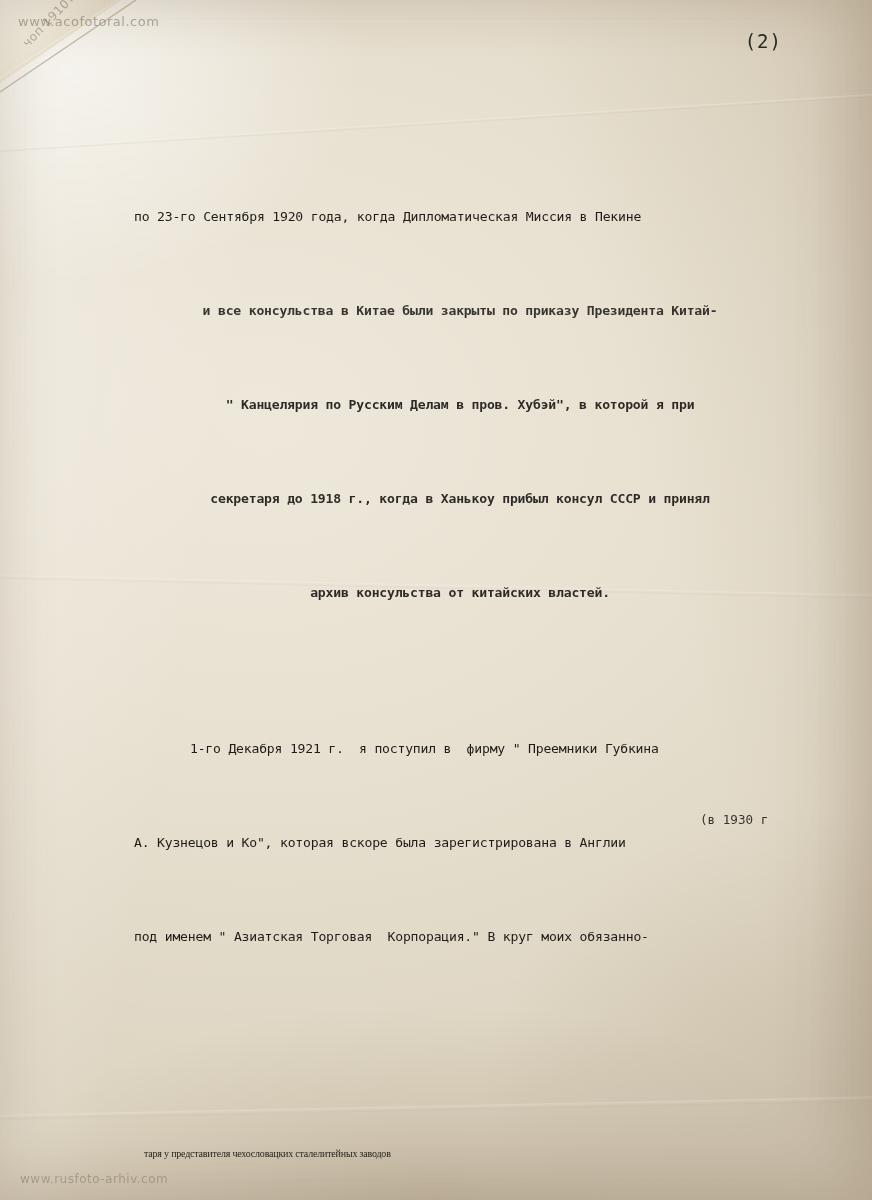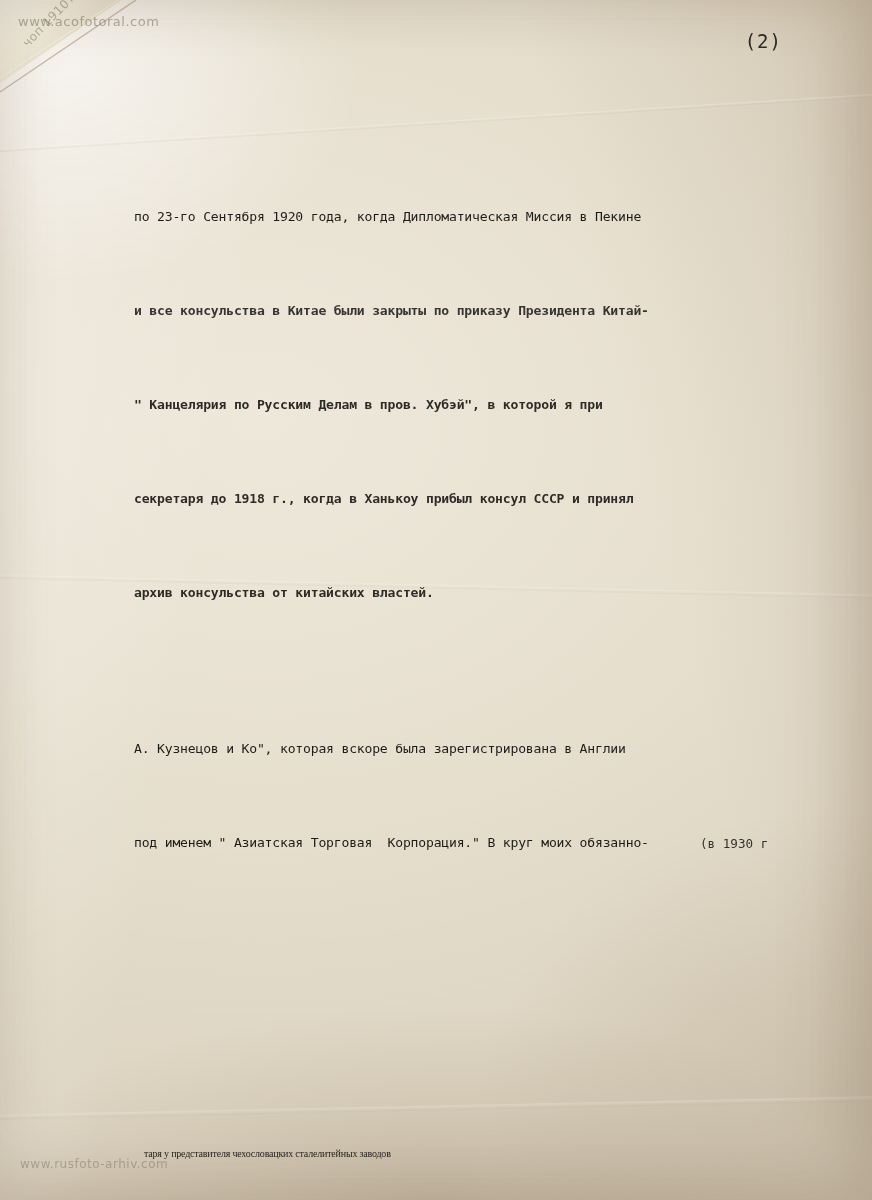--- a/index.html
+++ b/index.html
@@ -89,21 +89,21 @@
   .watermark.w2 {
     top: 40px;
     left: 20px;
     transform: rotate(-46deg);
     transform-origin: left top;
     font-size: 12px;
     color: rgba(120,110,95,0.50);
   }
   .watermark.w3 {
     top: auto;
-    bottom: 29px;
+    bottom: 14px;
     left: 20px;
     font-size: 12px;
     color: rgba(120,110,95,0.45);
   }
   
   .page-number {
     position: absolute;
     top: 30px;
     right: 90px;
     font-family: "DejaVu Sans Mono", monospace;
@@ -126,33 +126,32 @@
   }
   .line {
     display: block;
     white-space: pre;
     position: relative;
   }
   .line.indent { text-indent: 56px; }
   
   .f-02 { opacity: .93; }
   .f-05 { opacity: .88; }
-  .bold { font-weight: bold; }
+  .bold { font-weight: bold; text-align: center; }
   .right-note {
     position: absolute;
     font-family: "DejaVu Sans Mono", monospace;
     font-size: 12.6px;
     color: #23211e;
     white-space: pre;
   }
   .note-1930 {
     top: 812px;
     left: 700px;
     opacity: .9;
-    margin-top: 24px;
   }
   .last-line {
     position: absolute;
     top: 1148px;
     left: 144px;
     font-family: Liberation Serif, serif;
     font-size: 10px;
     color: #201e1b;
     white-space: pre;
     letter-spacing: -0.2px;
@@ -200,20 +199,21 @@
   <div class="body-text">
 
     
     <span class="line">по 23-го Сентября 1920 года, когда Дипломатическая Миссия в Пекине</span>
     <span class="line bold f-05">и все консульства в Китае были закрыты по приказу Президента Китай-</span>
     <span class="line bold f-02">" Канцелярия по Русским Делам в пров. Хубэй", в которой я при</span>
     <span class="line bold f-02">секретаря до 1918 г., когда в Ханькоу прибыл консул СССР и принял</span>
     <span class="line bold f-02">архив консульства от китайских властей.</span>
 
     
+    <span class="line indent">1-го Декабря 1921 г.  я поступил в  фирму " Преемники Губкина</span>
     <span class="line">А. Кузнецов и Ко", которая вскоре была зарегистрирована в Англии</span>
     <span class="line">под именем " Азиатская Торговая  Корпорация." В круг моих обязанно-</span>
     
     
     
     
     
     
     
     

